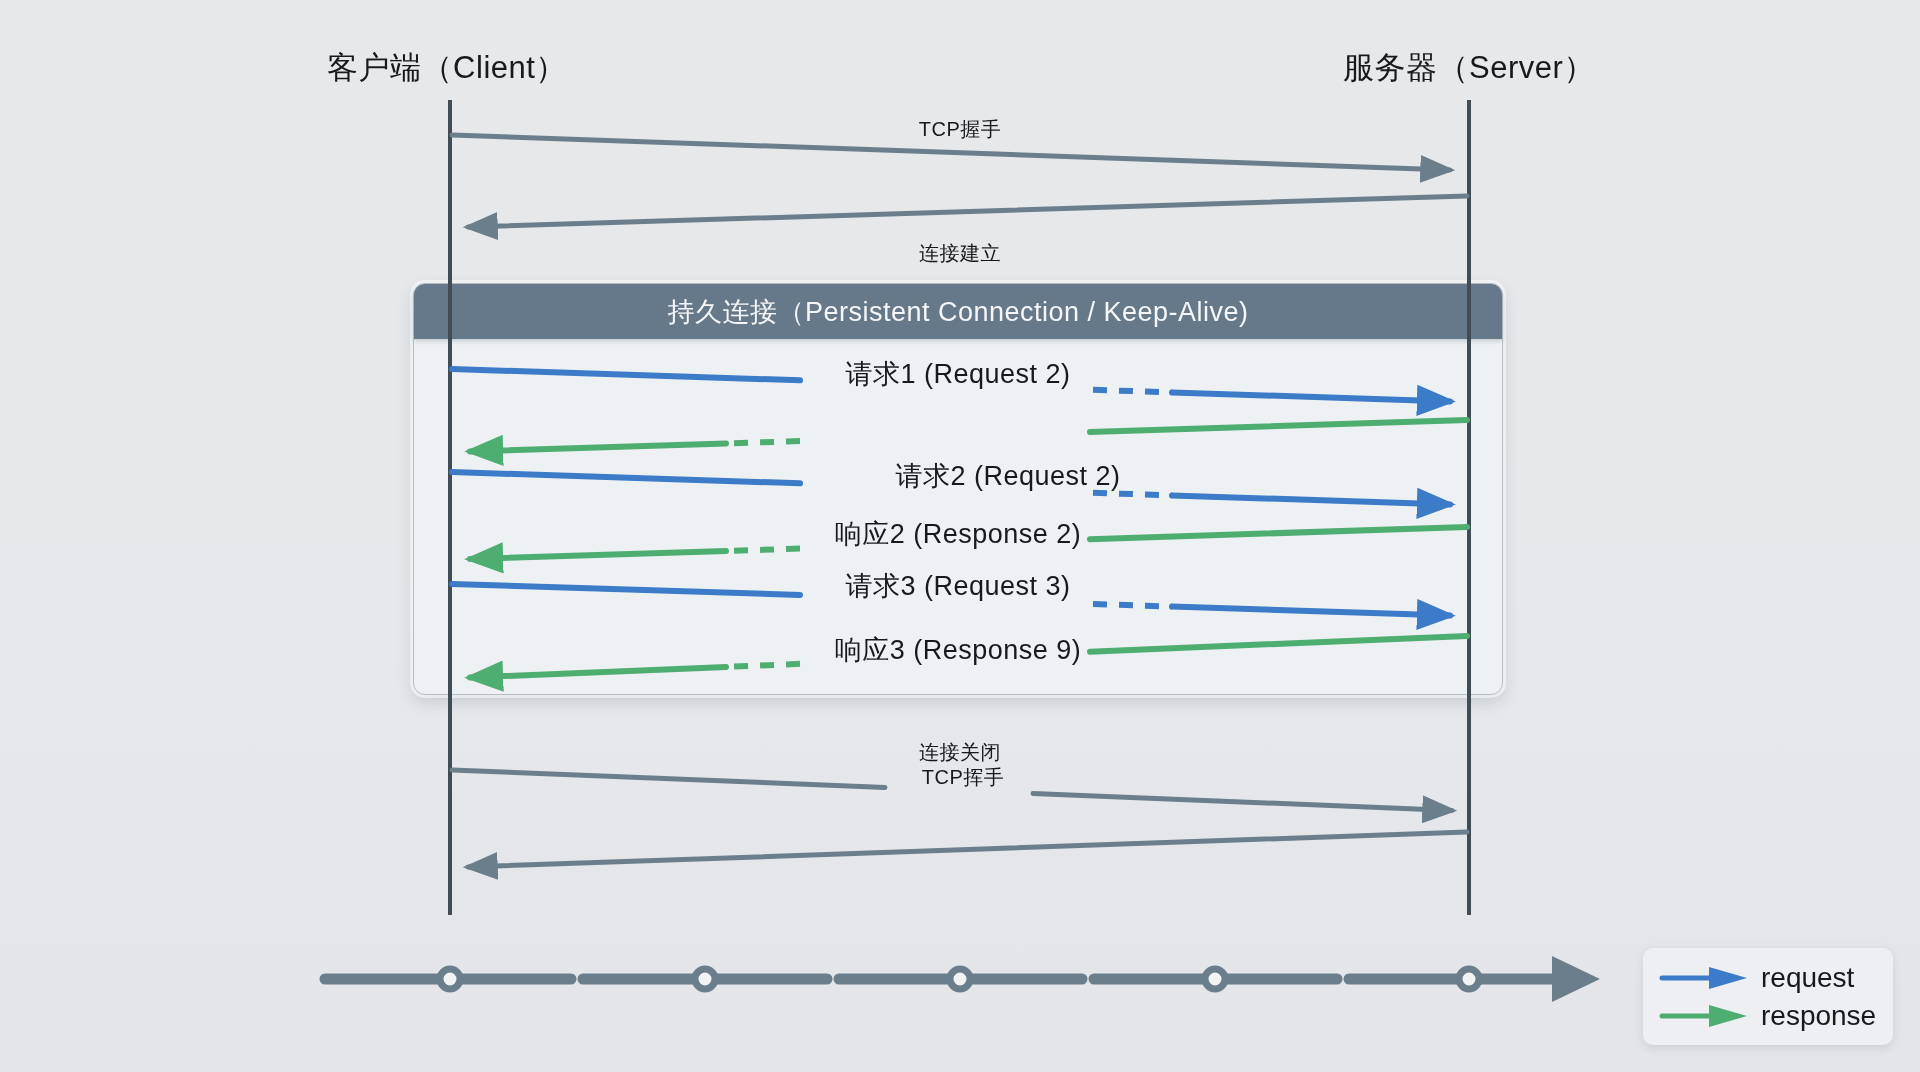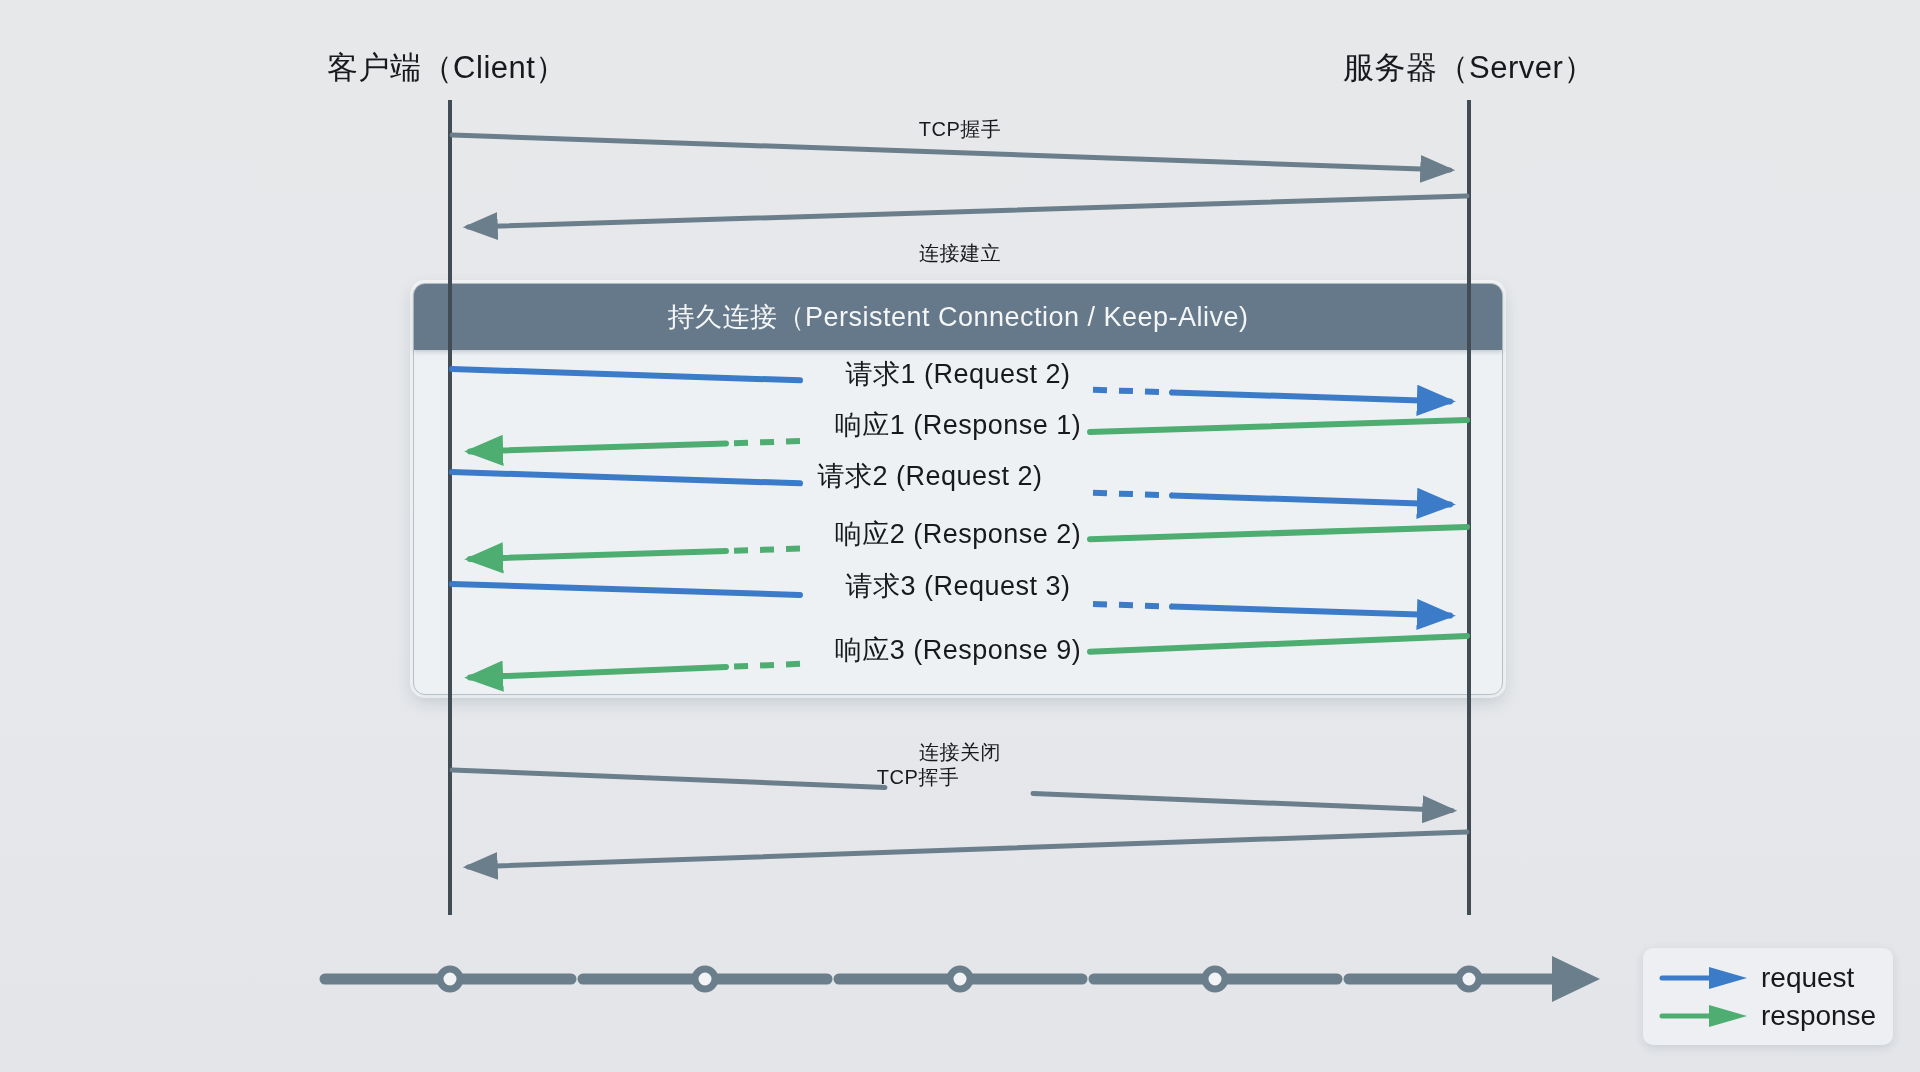--- a/index.html
+++ b/index.html
@@ -31,21 +31,21 @@
     left:413px;top:283px;width:1090px;height:412px;
     background:#eef1f4;
     border-radius:12px;
     box-shadow:0 0 0 3px rgba(255,255,255,.55),0 6px 16px rgba(70,90,105,.22);
     border:1px solid #b6c0c6;
     box-sizing:border-box;
     z-index:1;
   }
   .ka-header{
     position:absolute;
-    left:0;top:0;right:0;height:66px;
+    left:0;top:0;right:0;height:55px;
     background:#66798a;
     border-radius:11px 11px 0 0;
     display:flex;align-items:center;justify-content:center;
     color:#f4f6f7;
     font-size:27px;font-weight:500;letter-spacing:.5px;
     box-shadow:0 2px 4px rgba(60,80,95,.25);
   }
   svg.overlay{
     position:absolute;left:0;top:0;z-index:3;
   }
@@ -151,25 +151,24 @@
         <circle cx="960" cy="979" r="10"></circle>
         <circle cx="1215" cy="979" r="10"></circle>
         <circle cx="1469" cy="979" r="10"></circle>
       </g>
     </g>
   </svg>
 
   <div class="lbl phase" style="left:960px;top:129px">TCP握手</div>
   <div class="lbl phase" style="left:960px;top:253px">连接建立</div>
   <div class="lbl phase" style="left:960px;top:752px">连接关闭</div>
-  <div class="lbl phase" style="left:918px;top:777px">TCP挥手</div>
+  <div class="lbl phase" style="left:963px;top:777px">TCP挥手</div>
 
   <div class="lbl msg" style="left:958px;top:374px">请求1 (Request 2)</div>
-  <div class="lbl msg" style="left:958px;top:425px">响应1 (Response 1)</div>
-  <div class="lbl msg" style="left:930px;top:476px">请求2 (Request 2)</div>
+  <div class="lbl msg" style="left:1008px;top:476px">请求2 (Request 2)</div>
   <div class="lbl msg" style="left:958px;top:534px">响应2 (Response 2)</div>
   <div class="lbl msg" style="left:958px;top:586px">请求3 (Request 3)</div>
   <div class="lbl msg" style="left:958px;top:650px">响应3 (Response 9)</div>
 
   <div class="legend">
     <div class="legend-row">
       <svg width="90" height="26" viewBox="0 0 90 26">
         <line x1="3" y1="13" x2="50" y2="13" stroke="#3c7bc8" stroke-width="5" stroke-linecap="round"></line>
         <polygon points="50,2 88,13 50,24" fill="#3c7bc8"></polygon>
       </svg>

